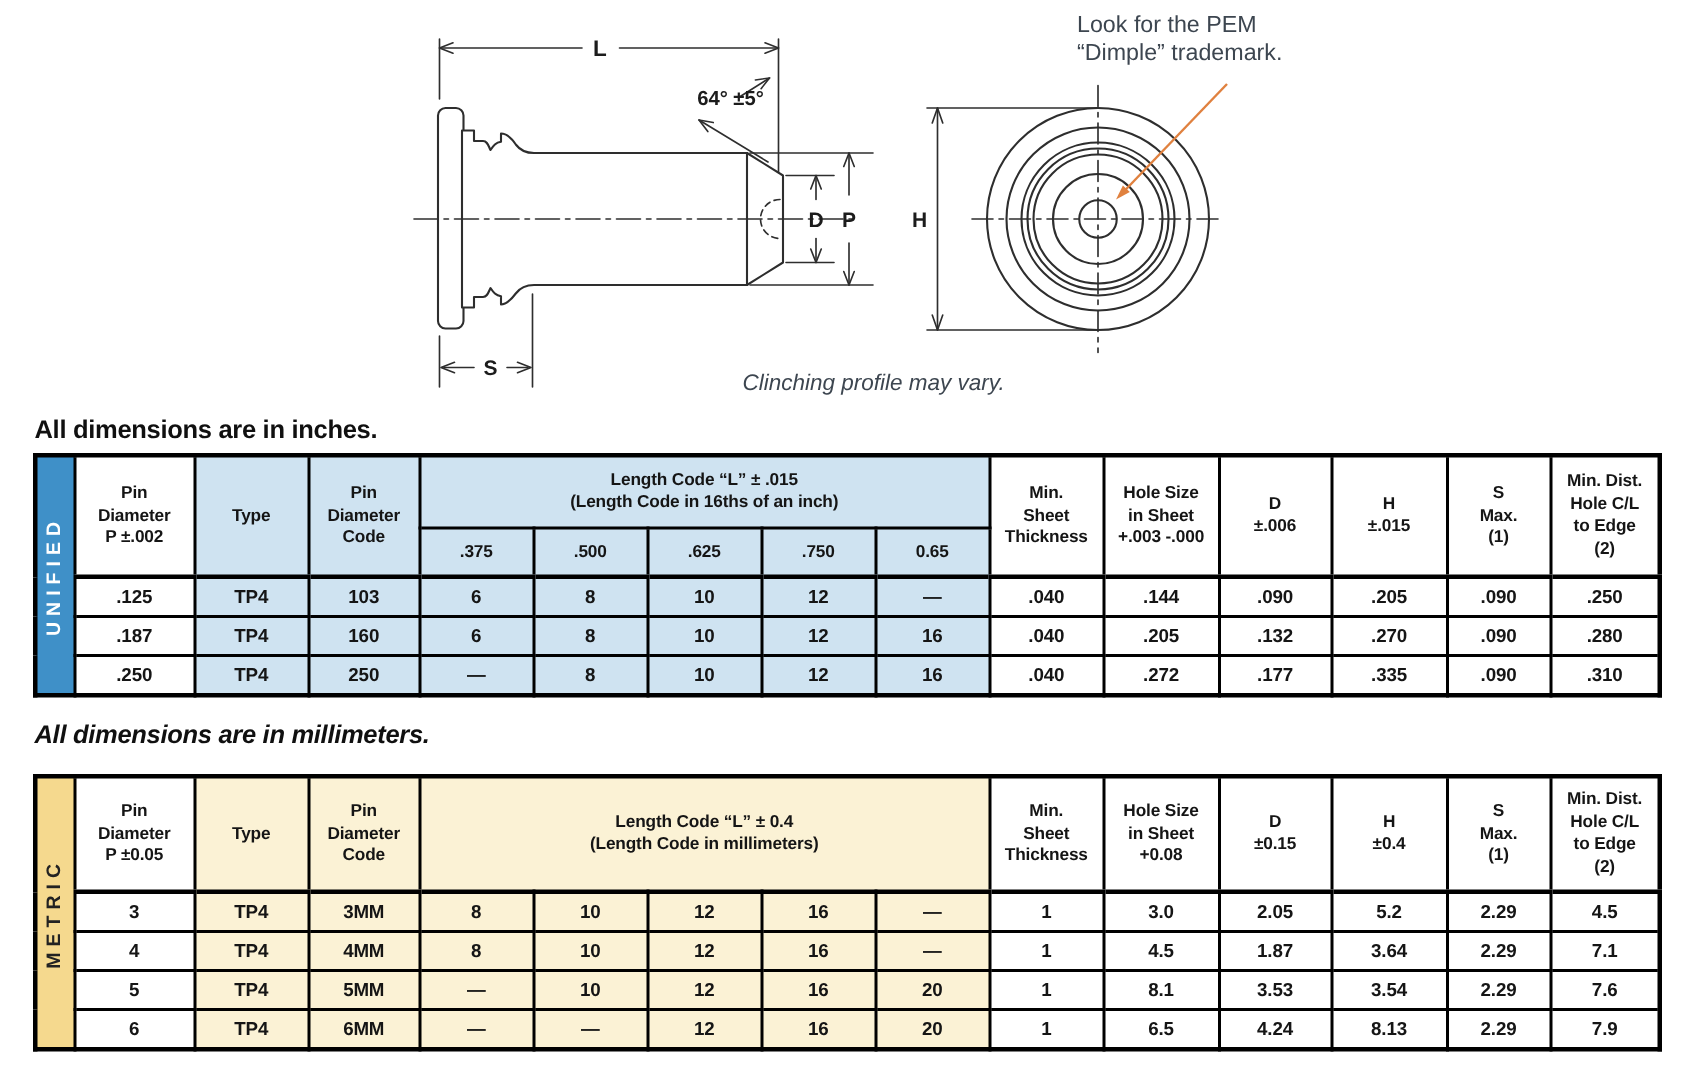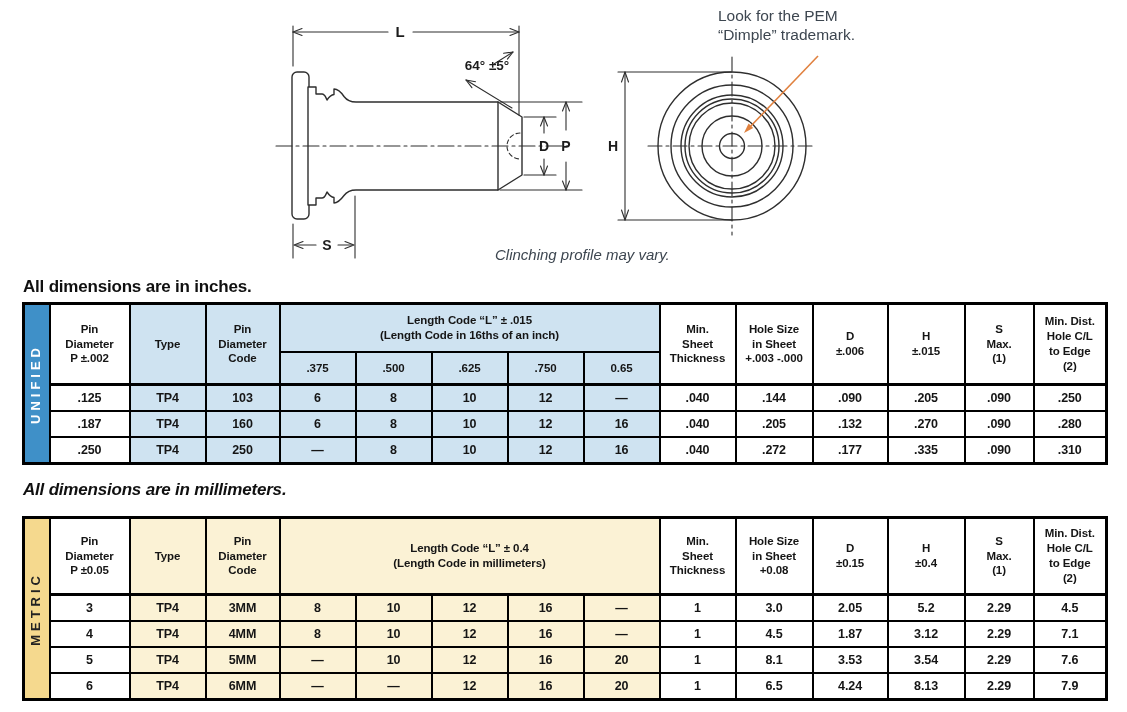--- a/index.html
+++ b/index.html
@@ -308,21 +308,21 @@
           <td class="c-tan">TP4</td>
           <td class="c-tan">4MM</td>
           <td class="c-tan">8</td>
           <td class="c-tan">10</td>
           <td class="c-tan">12</td>
           <td class="c-tan">16</td>
           <td class="c-tan">—</td>
           <td class="c-white">1</td>
           <td class="c-white">4.5</td>
           <td class="c-white">1.87</td>
-          <td class="c-white">3.12</td>
+          <td class="c-white">3.64</td>
           <td class="c-white">2.29</td>
           <td class="c-white">7.1</td>
         </tr>
         <tr>
           <td class="c-white">5</td>
           <td class="c-tan">TP4</td>
           <td class="c-tan">5MM</td>
           <td class="c-tan">—</td>
           <td class="c-tan">10</td>
           <td class="c-tan">12</td>

